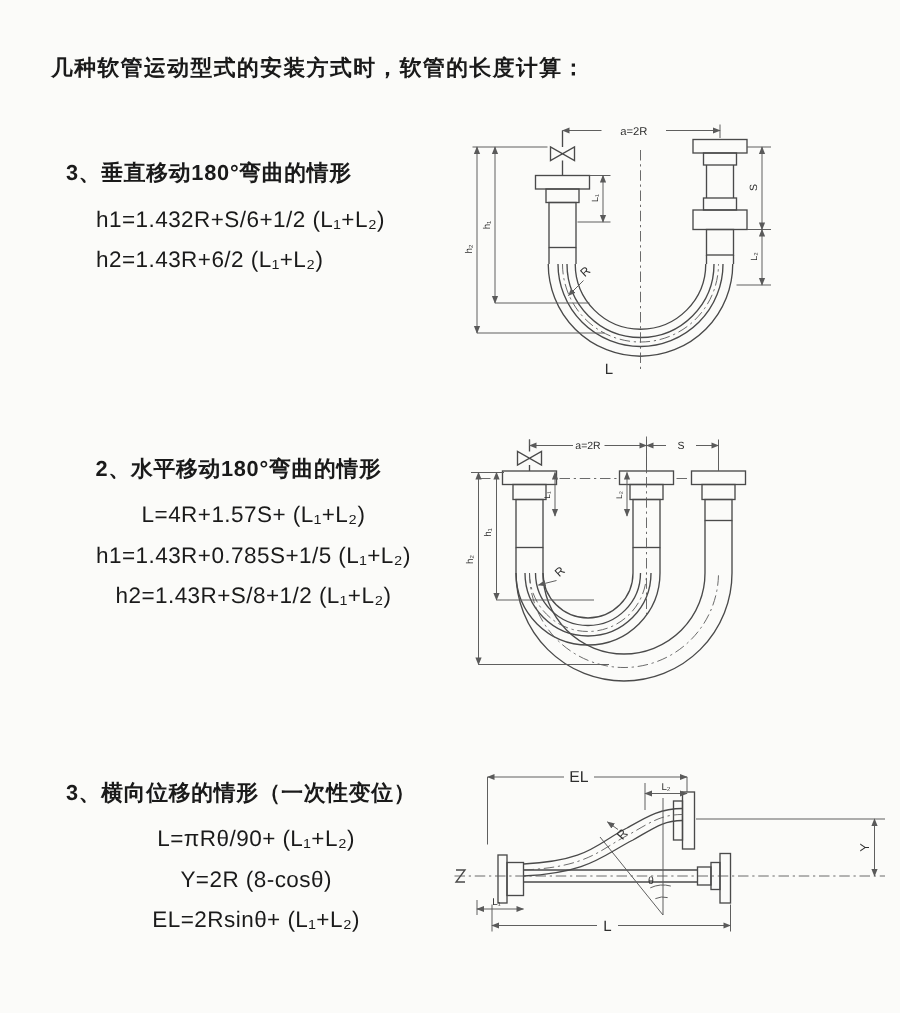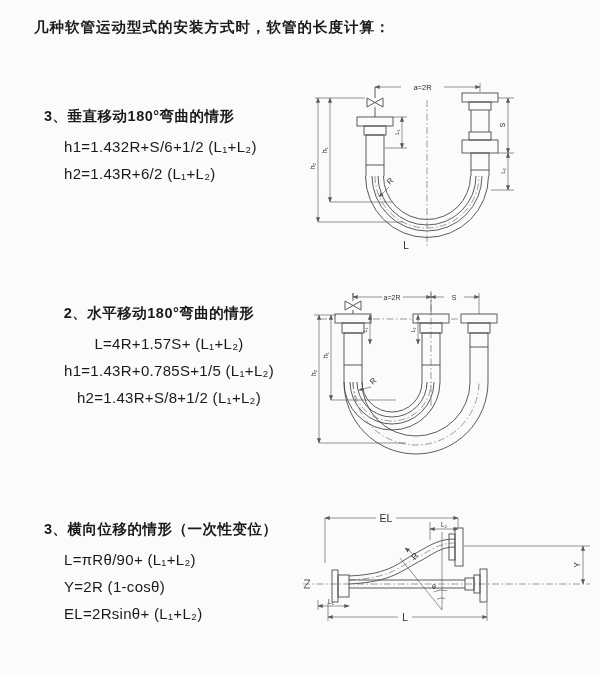--- a/index.html
+++ b/index.html
@@ -1,18 +1,18 @@
 <!DOCTYPE html>
 <html><head>
 <meta charset="utf-8">
 <style>
   html,body{margin:0;padding:0;}
   body{width:600px;height:675px;position:relative;background:#fbfbf9;
        font-family:"Liberation Sans","DejaVu Sans",sans-serif;color:#1a1a1a;overflow:hidden;}
-  .page-title{position:absolute;left:34px;top:18px;font-size:14.5px;font-weight:700;letter-spacing:1px;}
+  .page-title{position:absolute;left:34px;top:36px;font-size:14.5px;font-weight:700;letter-spacing:1px;}
   .section{position:absolute;left:40px;}
   .sec-heading{font-size:14.5px;font-weight:700;letter-spacing:.5px;line-height:20px;margin:0 0 7px 4px;}
   .formula{font-size:15px;line-height:27px;padding-left:24px;letter-spacing:.3px;white-space:pre;}
   .diagram{position:absolute;}
   svg{display:block;}
   svg text{font-family:"Liberation Sans","DejaVu Sans",sans-serif;fill:#2e2e2e;}
   .draw{stroke:#4a4a4a;stroke-width:.9;fill:none;}
   .draw rect{fill:none;}
   .braid{stroke:#4a4a4a;stroke-width:.9;}
   .dims{stroke:#5a5a5a;stroke-width:.65;fill:none;}
@@ -184,24 +184,24 @@
 
   <text x="86" y="16.5" text-anchor="middle" font-size="7">a=2R</text>
   <text x="148" y="16.5" text-anchor="middle" font-size="7">S</text>
   <text x="21.5" y="72" text-anchor="middle" font-size="6.5" transform="rotate(-90 21.5 72)">h₁</text>
   <text x="9.5" y="90" text-anchor="middle" font-size="6.5" transform="rotate(-90 9.5 90)">h₂</text>
   <text x="60.5" y="47" text-anchor="middle" font-size="5.5" transform="rotate(-90 60.5 47)">L₁</text>
   <text x="108.5" y="47" text-anchor="middle" font-size="5.5" transform="rotate(-90 108.5 47)">L₂</text>
   <text x="69" y="100" text-anchor="middle" font-size="8" transform="rotate(-42 69 100)">R</text>
 </svg>
 
-<div class="section" style="top:519px;">
+<div class="section" style="top:519px;text-align:center;">
   <div class="sec-heading">3、横向位移的情形（一次性变位）</div>
   <div class="formula">L=πRθ/90+ (L₁+L₂)</div>
-  <div class="formula">Y=2R (1-cosθ)</div>
+  <div class="formula">Y=2R (8-cosθ)</div>
   <div class="formula">EL=2Rsinθ+ (L₁+L₂)</div>
 </div>
 
 <svg class="diagram" style="left:298px;top:508px;" width="302" height="135" viewBox="0 0 302 135">
   <defs>
     <marker id="a3" viewBox="0 0 10 10" refX="9" refY="5" markerWidth="8" markerHeight="8" orient="auto-start-reverse">
       <path d="M0,1 L10,5 L0,9 z" fill="#5a5a5a"></path>
     </marker>
   </defs>
 

